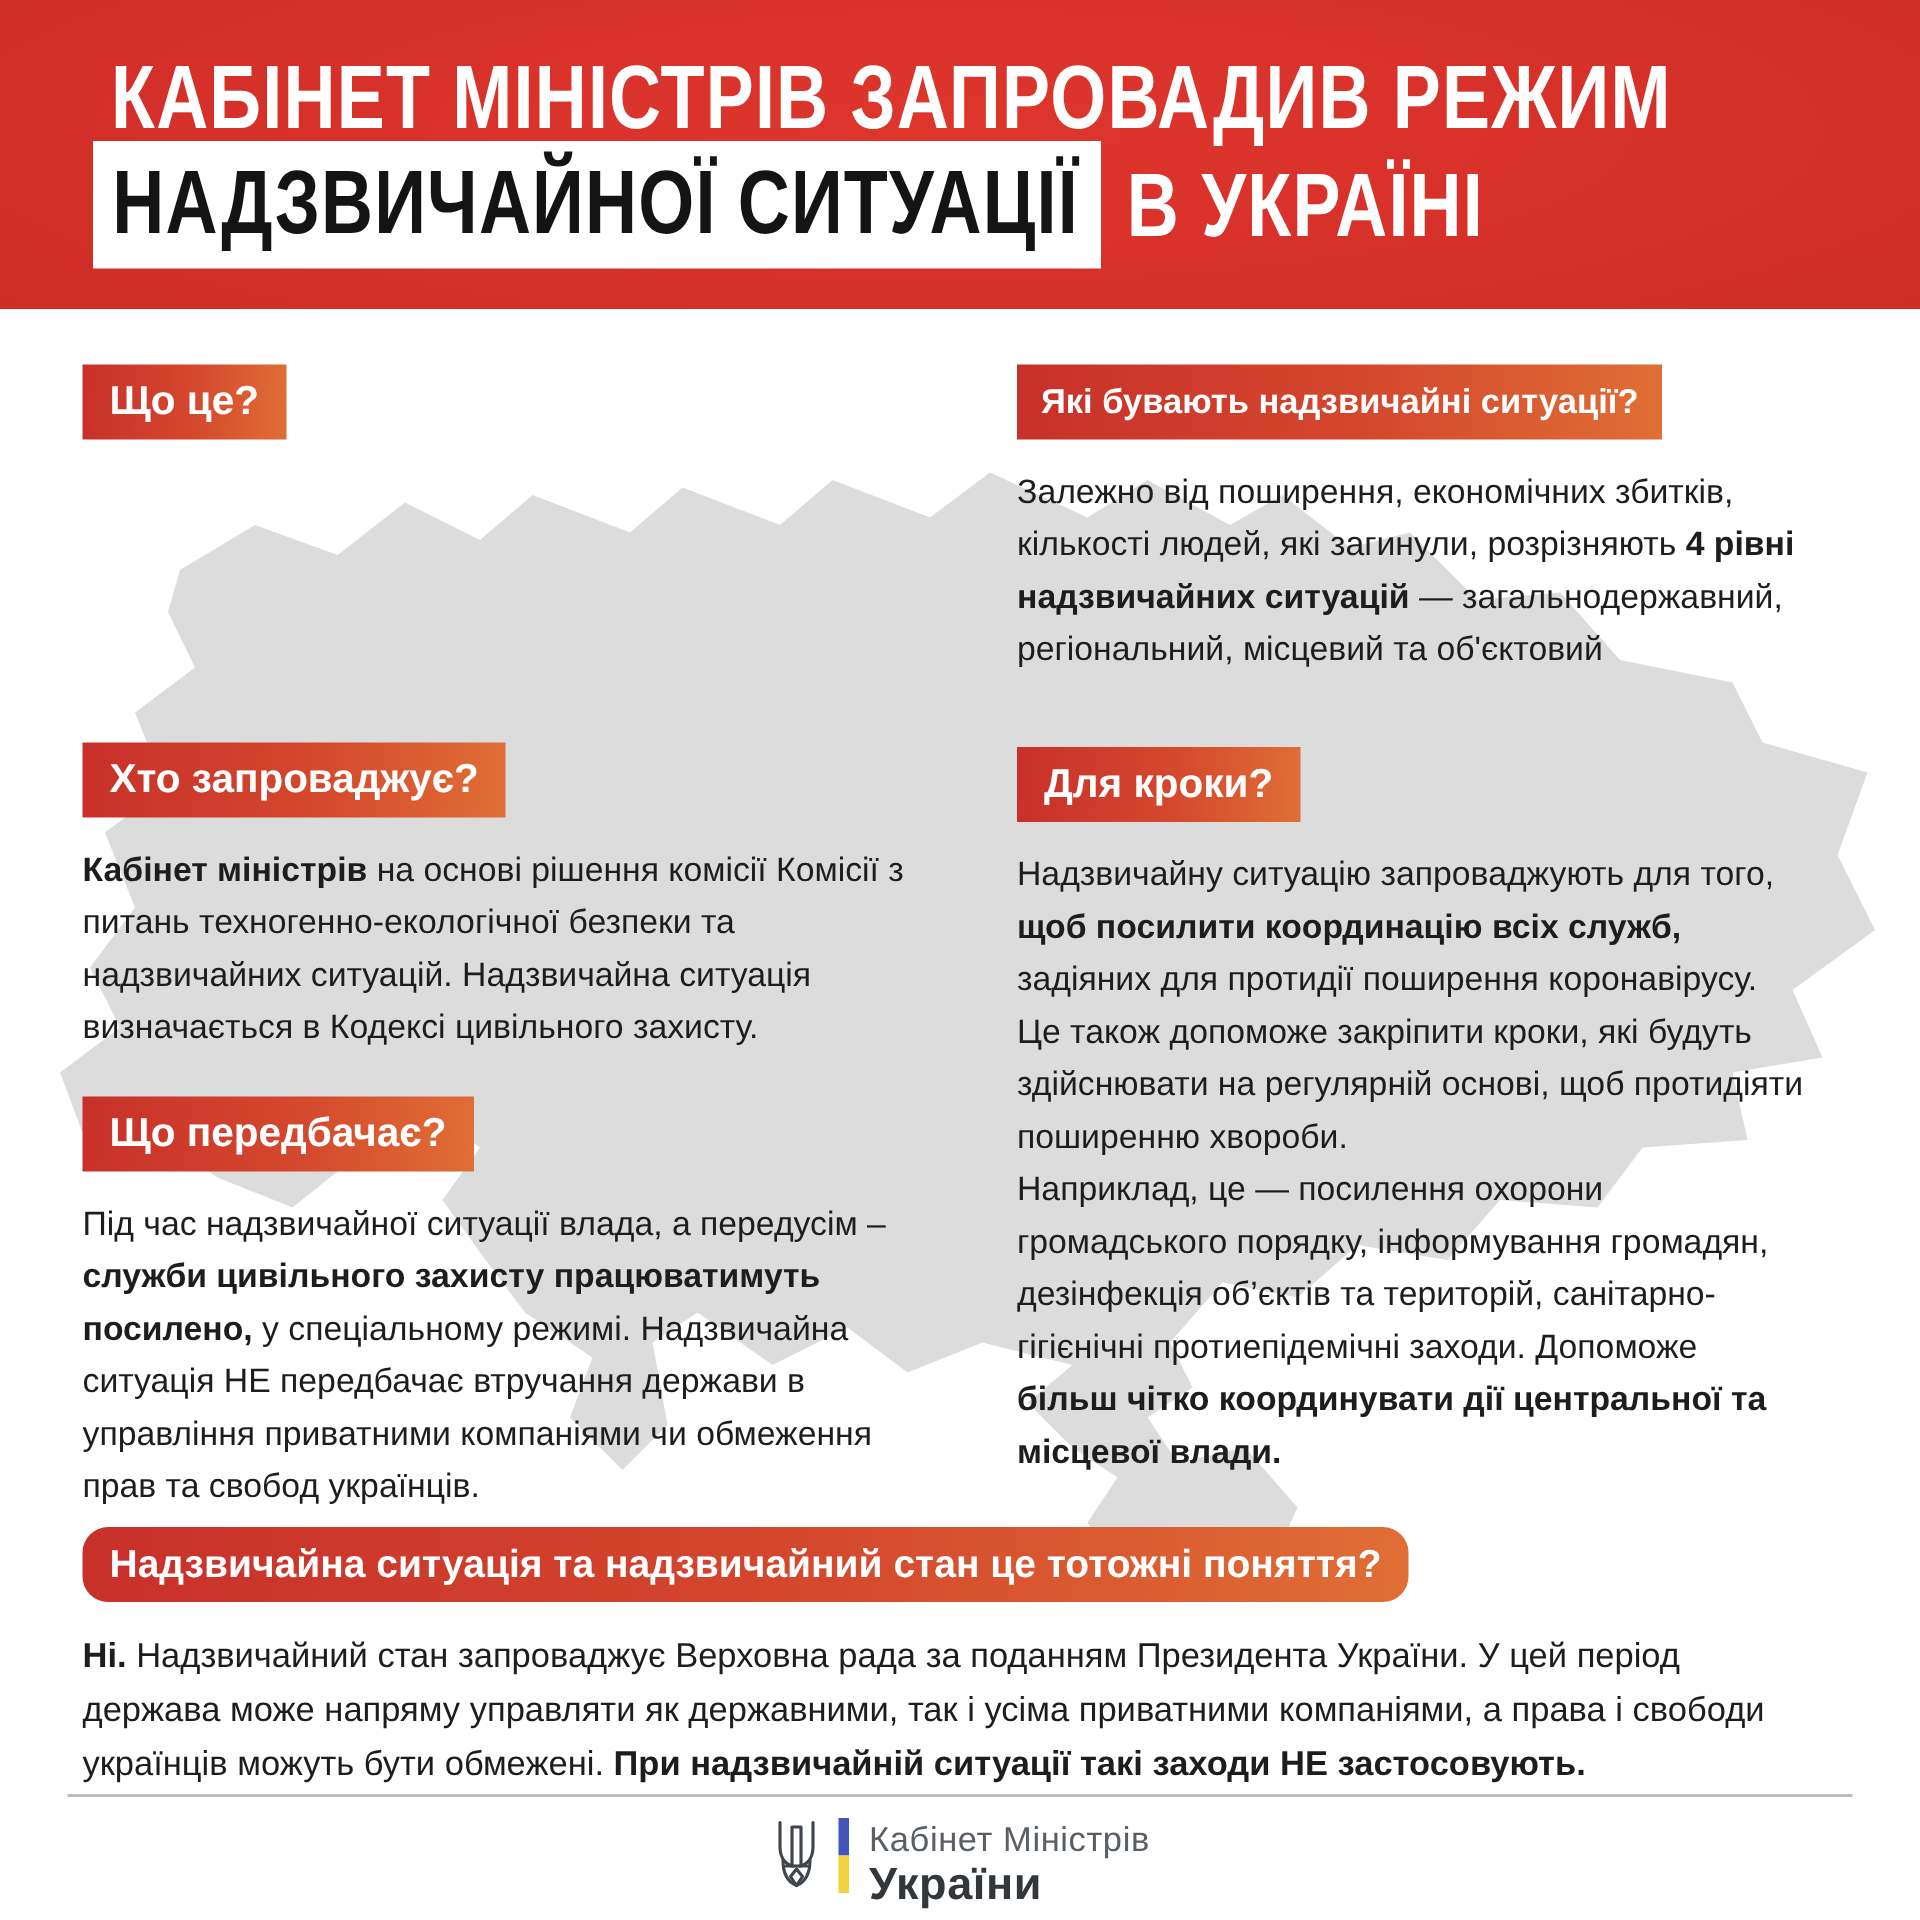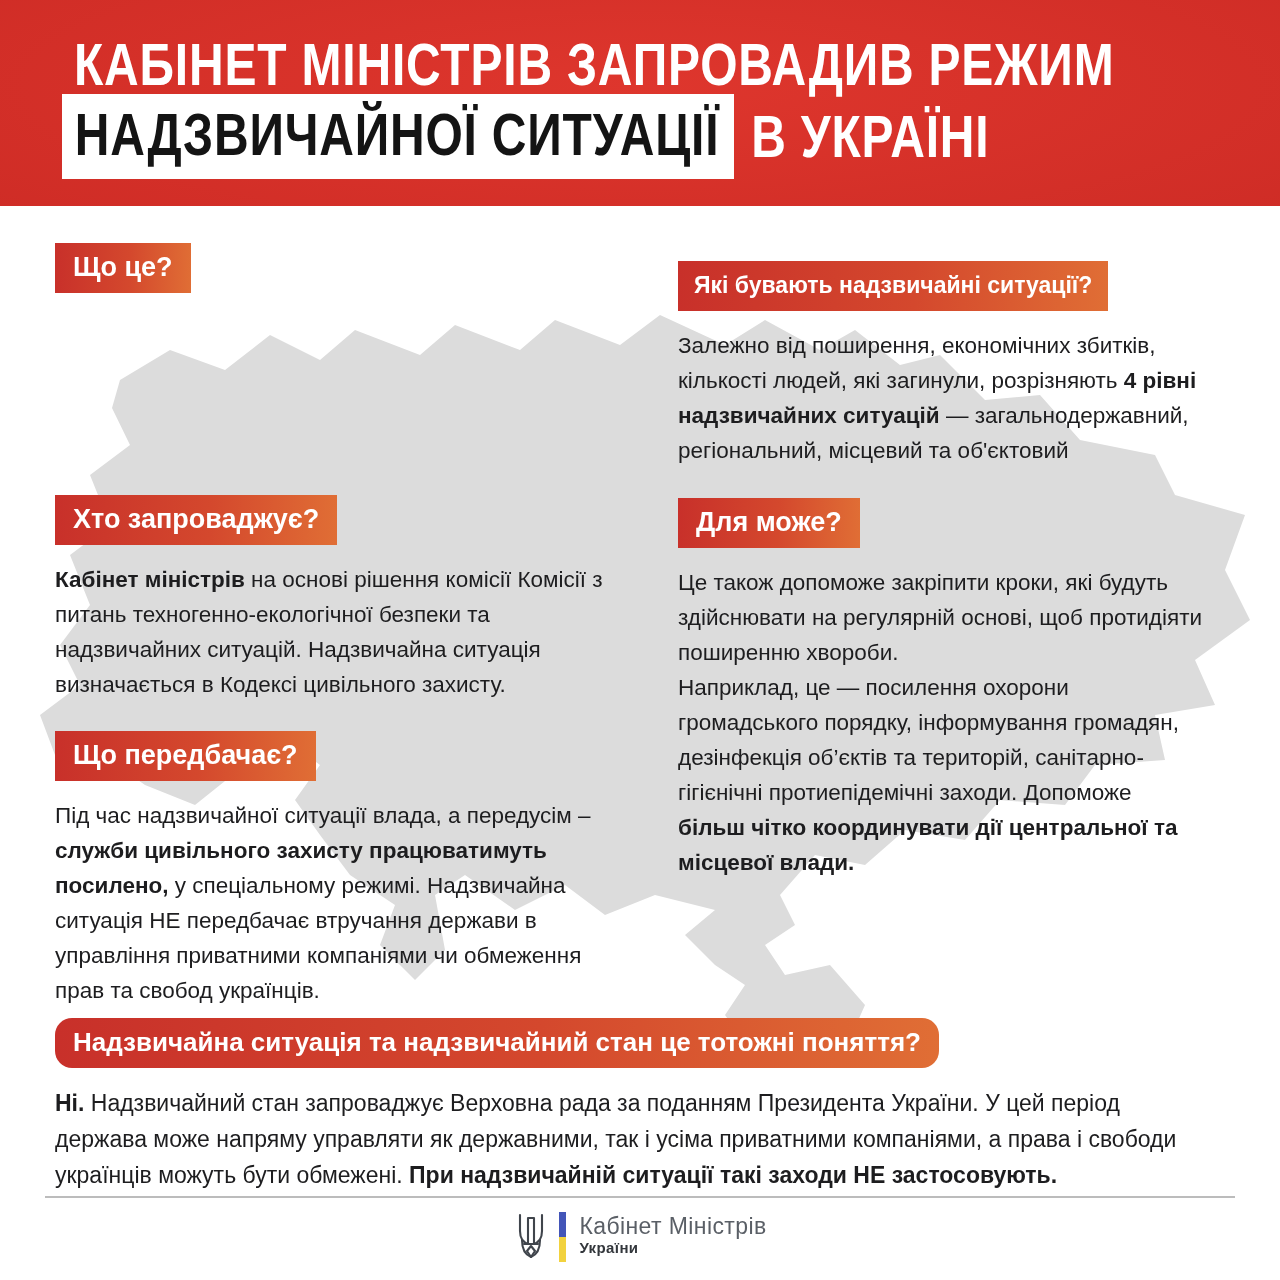--- a/index.html
+++ b/index.html
@@ -29,21 +29,21 @@
     color:#ffffff;font-size:60px;font-weight:bold;letter-spacing:1px;margin-left:22px;
   }
   
   .map{position:absolute;left:0;top:250px;width:1280px;height:844px;}
   .map path{fill:#dcdcdc;}
   
   .sec{position:absolute;}
   .sec-l1{left:55px;top:243px;width:565px;text-decoration:underline;}
   .sec-l2{left:55px;top:495px;width:565px;}
   .sec-l3{left:55px;top:731px;width:565px;}
-  .sec-r1{left:678px;top:261px;width:525px;}
+  .sec-r1{left:678px;top:243px;width:525px;}
   .sec-r2{left:678px;top:498px;width:525px;}
   .sec-bottom{left:55px;top:1018px;width:1175px;}
   .badge{
     display:inline-block;
     background:linear-gradient(92deg,#c8302a 0%,#d4482d 55%,#e06e35 100%);
     color:#ffffff;font-weight:bold;font-size:27px;line-height:1;
     padding:11px 18px 12px;
   }
   .badge.small{font-size:23px;padding:13px 16px 14px;}
   .badge.wide{font-size:26px;padding:11px 18px 13px;border-radius:17px;}
@@ -56,21 +56,21 @@
   .logo{
     position:absolute;left:0;top:1212px;width:1280px;
     display:flex;justify-content:center;align-items:flex-start;
   }
   .tryzub{width:36px;height:50px;}
   .flagbar{width:7px;height:50px;margin:0 13px 0 10px;display:flex;flex-direction:column;}
   .flagbar .blue{flex:1;background:#4355b8;}
   .flagbar .yellow{flex:1;background:#f2d23e;}
   .logo-text{line-height:1.12;padding-top:2px;}
   .logo-line1{font-size:23px;color:#5a5f66;letter-spacing:.4px;}
-  .logo-line2{font-size:15px;font-weight:bold;color:#33373c;letter-spacing:.4px;}
+  .logo-line2{font-size:30px;font-weight:bold;color:#33373c;letter-spacing:.4px;}
 </style>
 </head>
 <body>
 
 <div class="page">
 
   <header class="header">
     <div class="h-line1">КАБІНЕТ МІНІСТРІВ ЗАПРОВАДИВ РЕЖИМ</div>
     <div class="h-line2">
       <span class="hl-box">НАДЗВИЧАЙНОЇ СИТУАЦІЇ</span>
@@ -103,21 +103,22 @@
     <div class="badge">Хто запроваджує?</div>
     <p class="ptext"><b>Кабінет міністрів</b><span> на основі рішення комісії Комісії з питань техногенно-екологічної безпеки та надзвичайних ситуацій. Надзвичайна ситуація визначається в Кодексі цивільного захисту.</span></p>
   </section>
 
   <section class="sec sec-r1">
     <div class="badge small">Які бувають надзвичайні ситуації?</div>
     <p class="ptext"><span>Залежно від поширення, економічних збитків, кількості людей, які загинули, розрізняють </span><b>4 рівні надзвичайних ситуацій</b><span> — загальнодержавний, регіональний, місцевий та об'єктовий</span></p>
   </section>
 
   <section class="sec sec-r2">
-    <div class="badge">Для може?</div>
+    <div class="badge">Для кроки?</div>
+    <p class="ptext"><span>Надзвичайну ситуацію запроваджують для того, </span><b>щоб посилити координацію всіх служб,</b><span> задіяних для протидії поширення коронавірусу.</span></p>
     <p class="ptext"><span>Це також допоможе закріпити кроки, які будуть здійснювати на регулярній основі, щоб протидіяти поширенню хвороби.</span></p>
     <p class="ptext"><span>Наприклад, це — посилення охорони громадського порядку, інформування громадян, дезінфекція об’єктів та територій, санітарно-гігієнічні протиепідемічні заходи. Допоможе </span><b>більш чітко координувати дії центральної та місцевої влади.</b></p>
   </section>
 
   <section class="sec sec-bottom">
     <div class="badge wide">Надзвичайна ситуація та надзвичайний стан це тотожні поняття?</div>
     <p class="ptext"><b>Ні.</b><span> Надзвичайний стан запроваджує Верховна рада за поданням Президента України. У цей період держава може напряму управляти як державними, так і усіма приватними компаніями, а права і свободи українців можуть бути обмежені. </span><b>При надзвичайній ситуації такі заходи НЕ застосовують.</b></p>
   </section>
 
   <div class="divider"></div>

